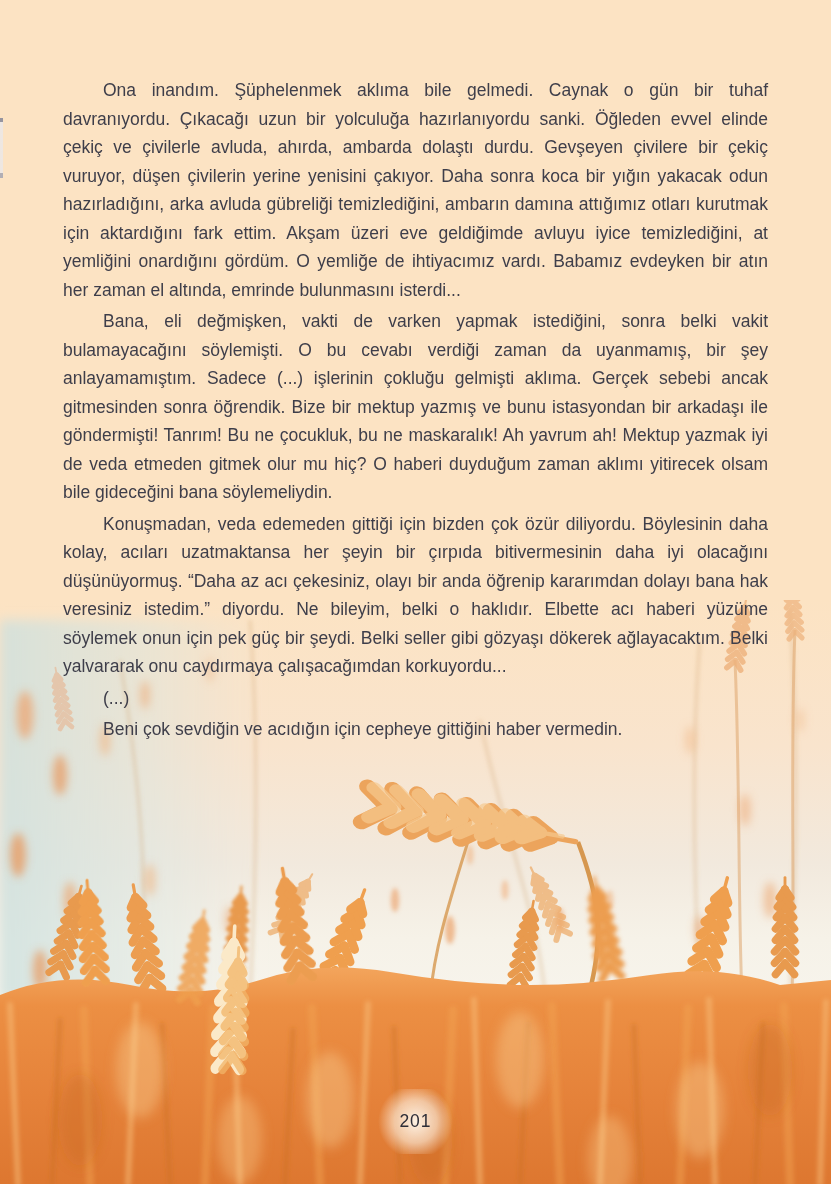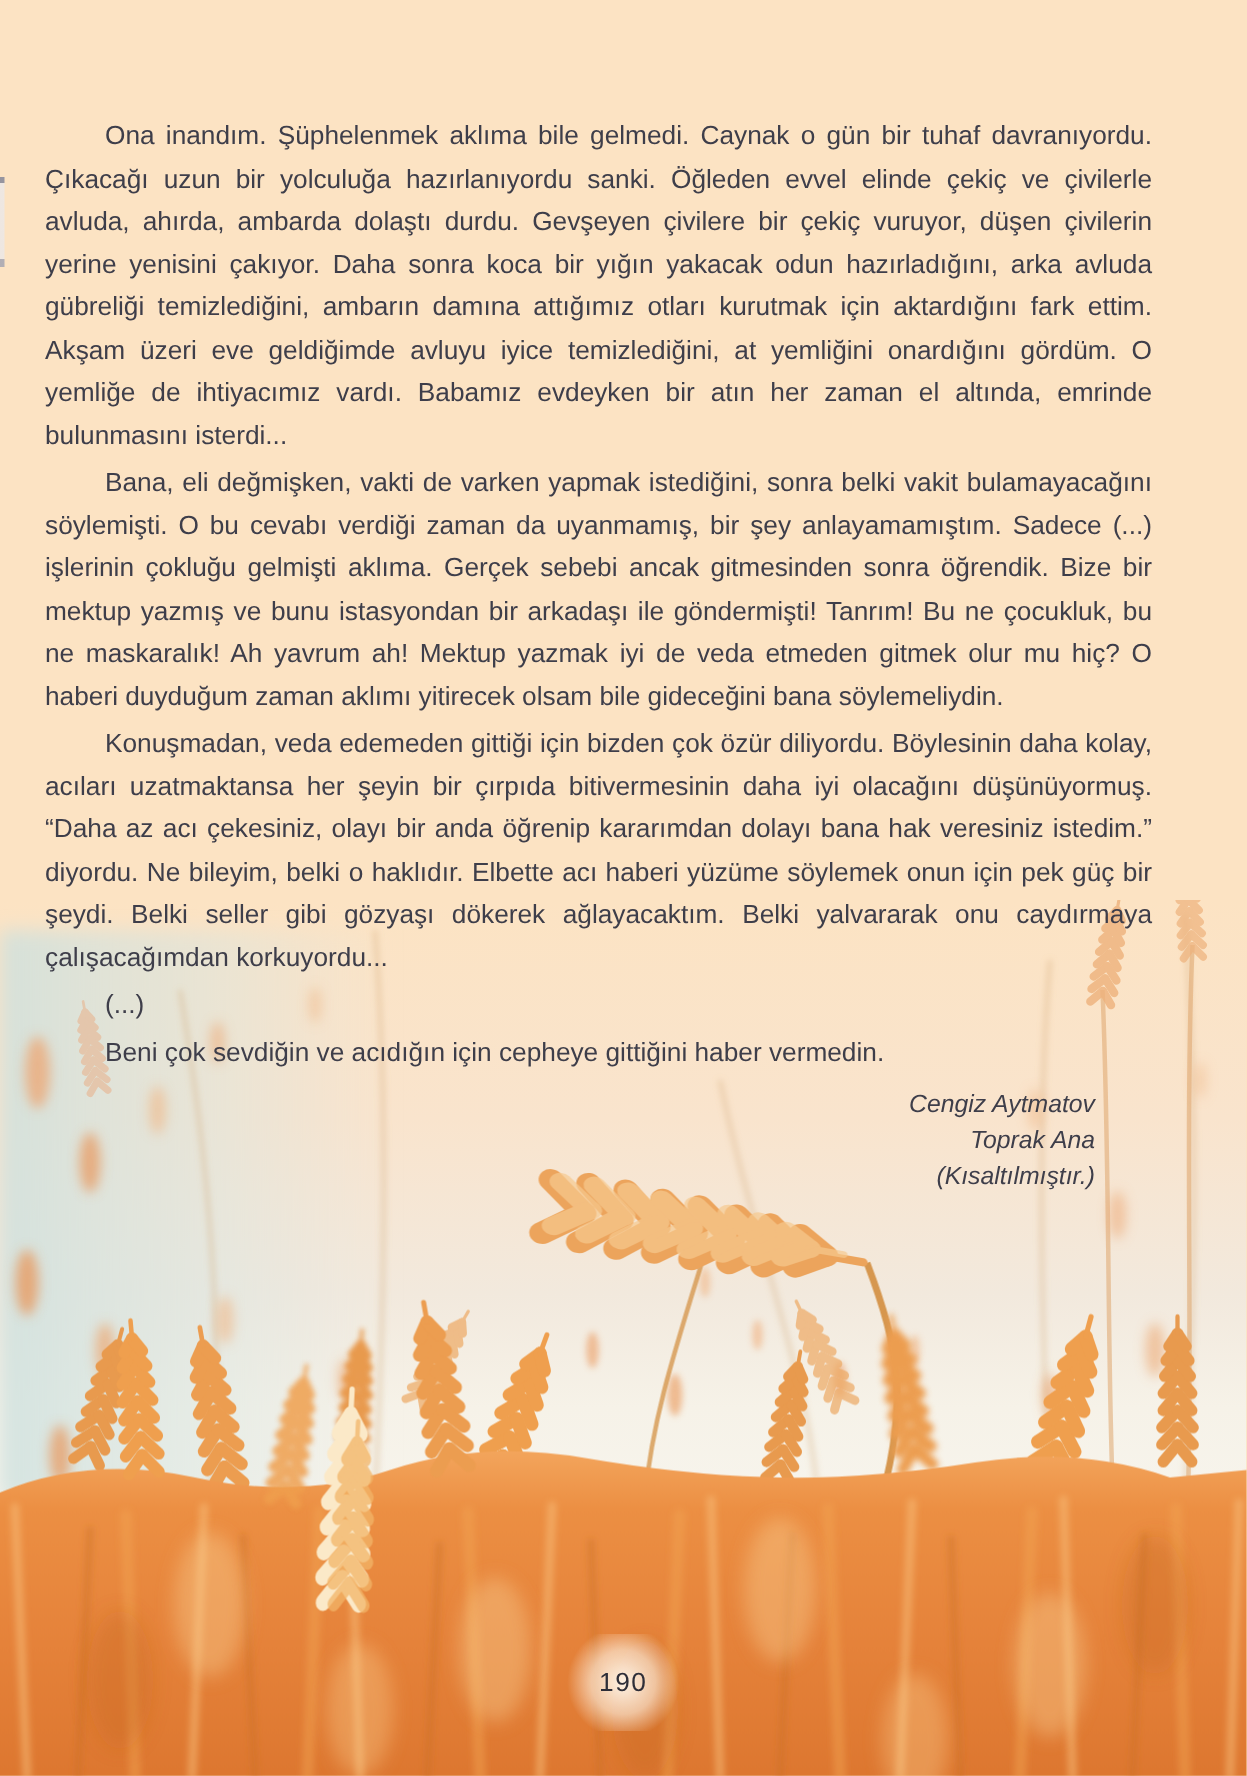--- a/index.html
+++ b/index.html
@@ -14,21 +14,21 @@
   }
   .photo-zone{
     position:absolute;left:0;bottom:0;width:831px;height:584px;z-index:0;
   }
   .edge-mark{
     position:absolute;left:0;top:118px;width:3px;height:60px;z-index:3;opacity:.65;
     background:linear-gradient(#5f6b8c 0 4px,#e7eaf2 4px calc(100% - 5px),#8a93ad calc(100% - 5px));
   }
   .content{
     position:relative;z-index:2;
-    padding:76px 63px 0 30px;
+    padding:76px 63px 0 63px;
     color:var(--text-color,#3e3e4a);
     font-size:17.5px;line-height:28.5px;
     text-align:justify;
   }
   .content p{margin:0 0 3px 0;text-indent:40px;}
   .attribution{
     margin-top:9px;padding-right:38px;
     text-align:right;font-style:italic;
     font-size:16.5px;line-height:24px;
   }
@@ -208,22 +208,17 @@
 </svg>
 
 <div class="edge-mark"></div>
 
 <div class="content">
   <p>Ona inandım. Şüphelenmek aklıma bile gelmedi. Caynak o gün bir tuhaf davranıyordu. Çıkacağı uzun bir yolculuğa hazırlanıyordu sanki. Öğleden evvel elinde çekiç ve çivilerle avluda, ahırda, ambarda dolaştı durdu. Gevşeyen çivilere bir çekiç vuruyor, düşen çivilerin yerine yenisini çakıyor. Daha sonra koca bir yığın yakacak odun hazırladığını, arka avluda gübreliği temizlediğini, ambarın damına attığımız otları kurutmak için aktardığını fark ettim. Akşam üzeri eve geldiğimde avluyu iyice temizlediğini, at yemliğini onardığını gördüm. O yemliğe de ihtiyacımız vardı. Babamız evdeyken bir atın her zaman el altında, emrinde bulunmasını isterdi...</p>
   <p>Bana, eli değmişken, vakti de varken yapmak istediğini, sonra belki vakit bulamayacağını söylemişti. O bu cevabı verdiği zaman da uyanmamış, bir şey anlayamamıştım. Sadece (...) işlerinin çokluğu gelmişti aklıma. Gerçek sebebi ancak gitmesinden sonra öğrendik. Bize bir mektup yazmış ve bunu istasyondan bir arkadaşı ile göndermişti! Tanrım! Bu ne çocukluk, bu ne maskaralık! Ah yavrum ah! Mektup yazmak iyi de veda etmeden gitmek olur mu hiç? O haberi duyduğum zaman aklımı yitirecek olsam bile gideceğini bana söylemeliydin.</p>
   <p>Konuşmadan, veda edemeden gittiği için bizden çok özür diliyordu. Böylesinin daha kolay, acıları uzatmaktansa her şeyin bir çırpıda bitivermesinin daha iyi olacağını düşünüyormuş. “Daha az acı çekesiniz, olayı bir anda öğrenip kararımdan dolayı bana hak veresiniz istedim.” diyordu. Ne bileyim, belki o haklıdır. Elbette acı haberi yüzüme söylemek onun için pek güç bir şeydi. Belki seller gibi gözyaşı dökerek ağlayacaktım. Belki yalvararak onu caydırmaya çalışacağımdan korkuyordu...</p>
   <p>(...)</p>
   <p>Beni çok sevdiğin ve acıdığın için cepheye gittiğini haber vermedin.</p>
-  <div class="attribution">
-    <div>Cengiz Aytmatov</div>
-    <div>Toprak Ana</div>
-    <div>(Kısaltılmıştır.)</div>
-  </div>
 </div>
 
 <div class="page-number-wrap">
-  <div class="page-number">190</div>
+  <div class="page-number">201</div>
 </div>
 
 </body></html>

